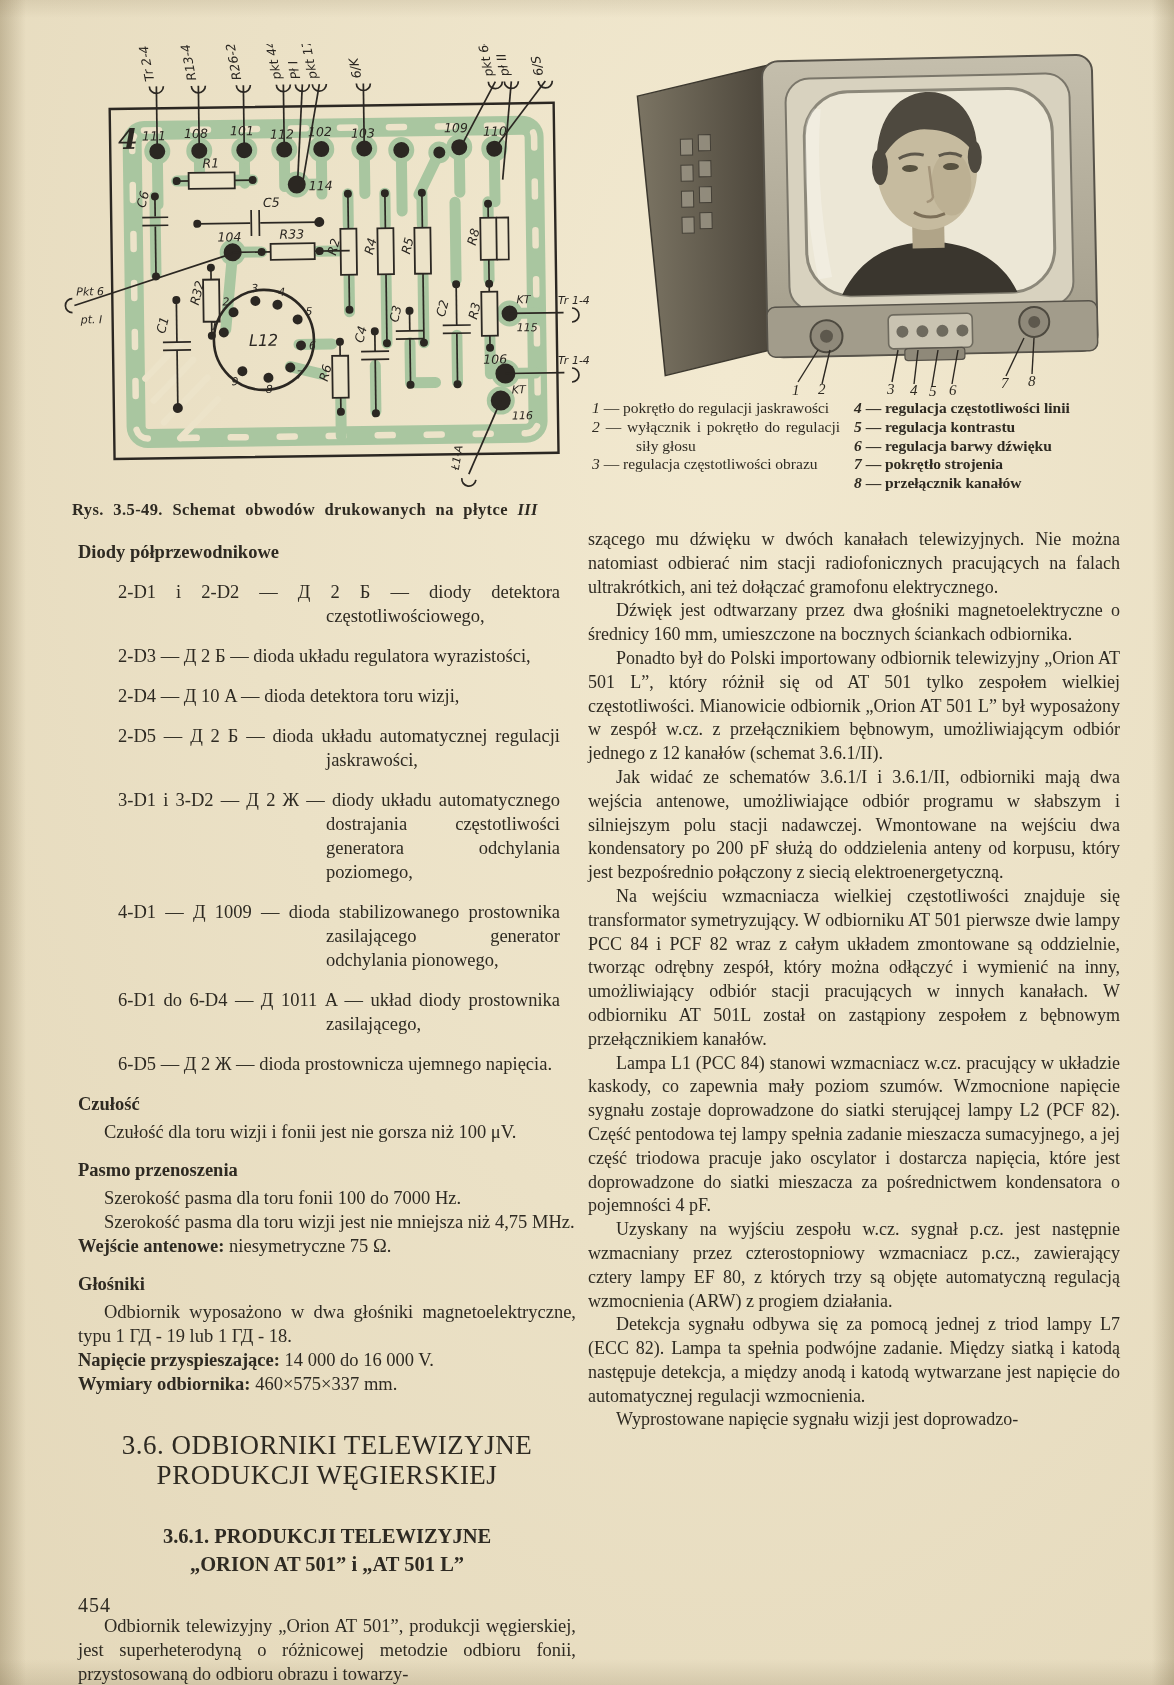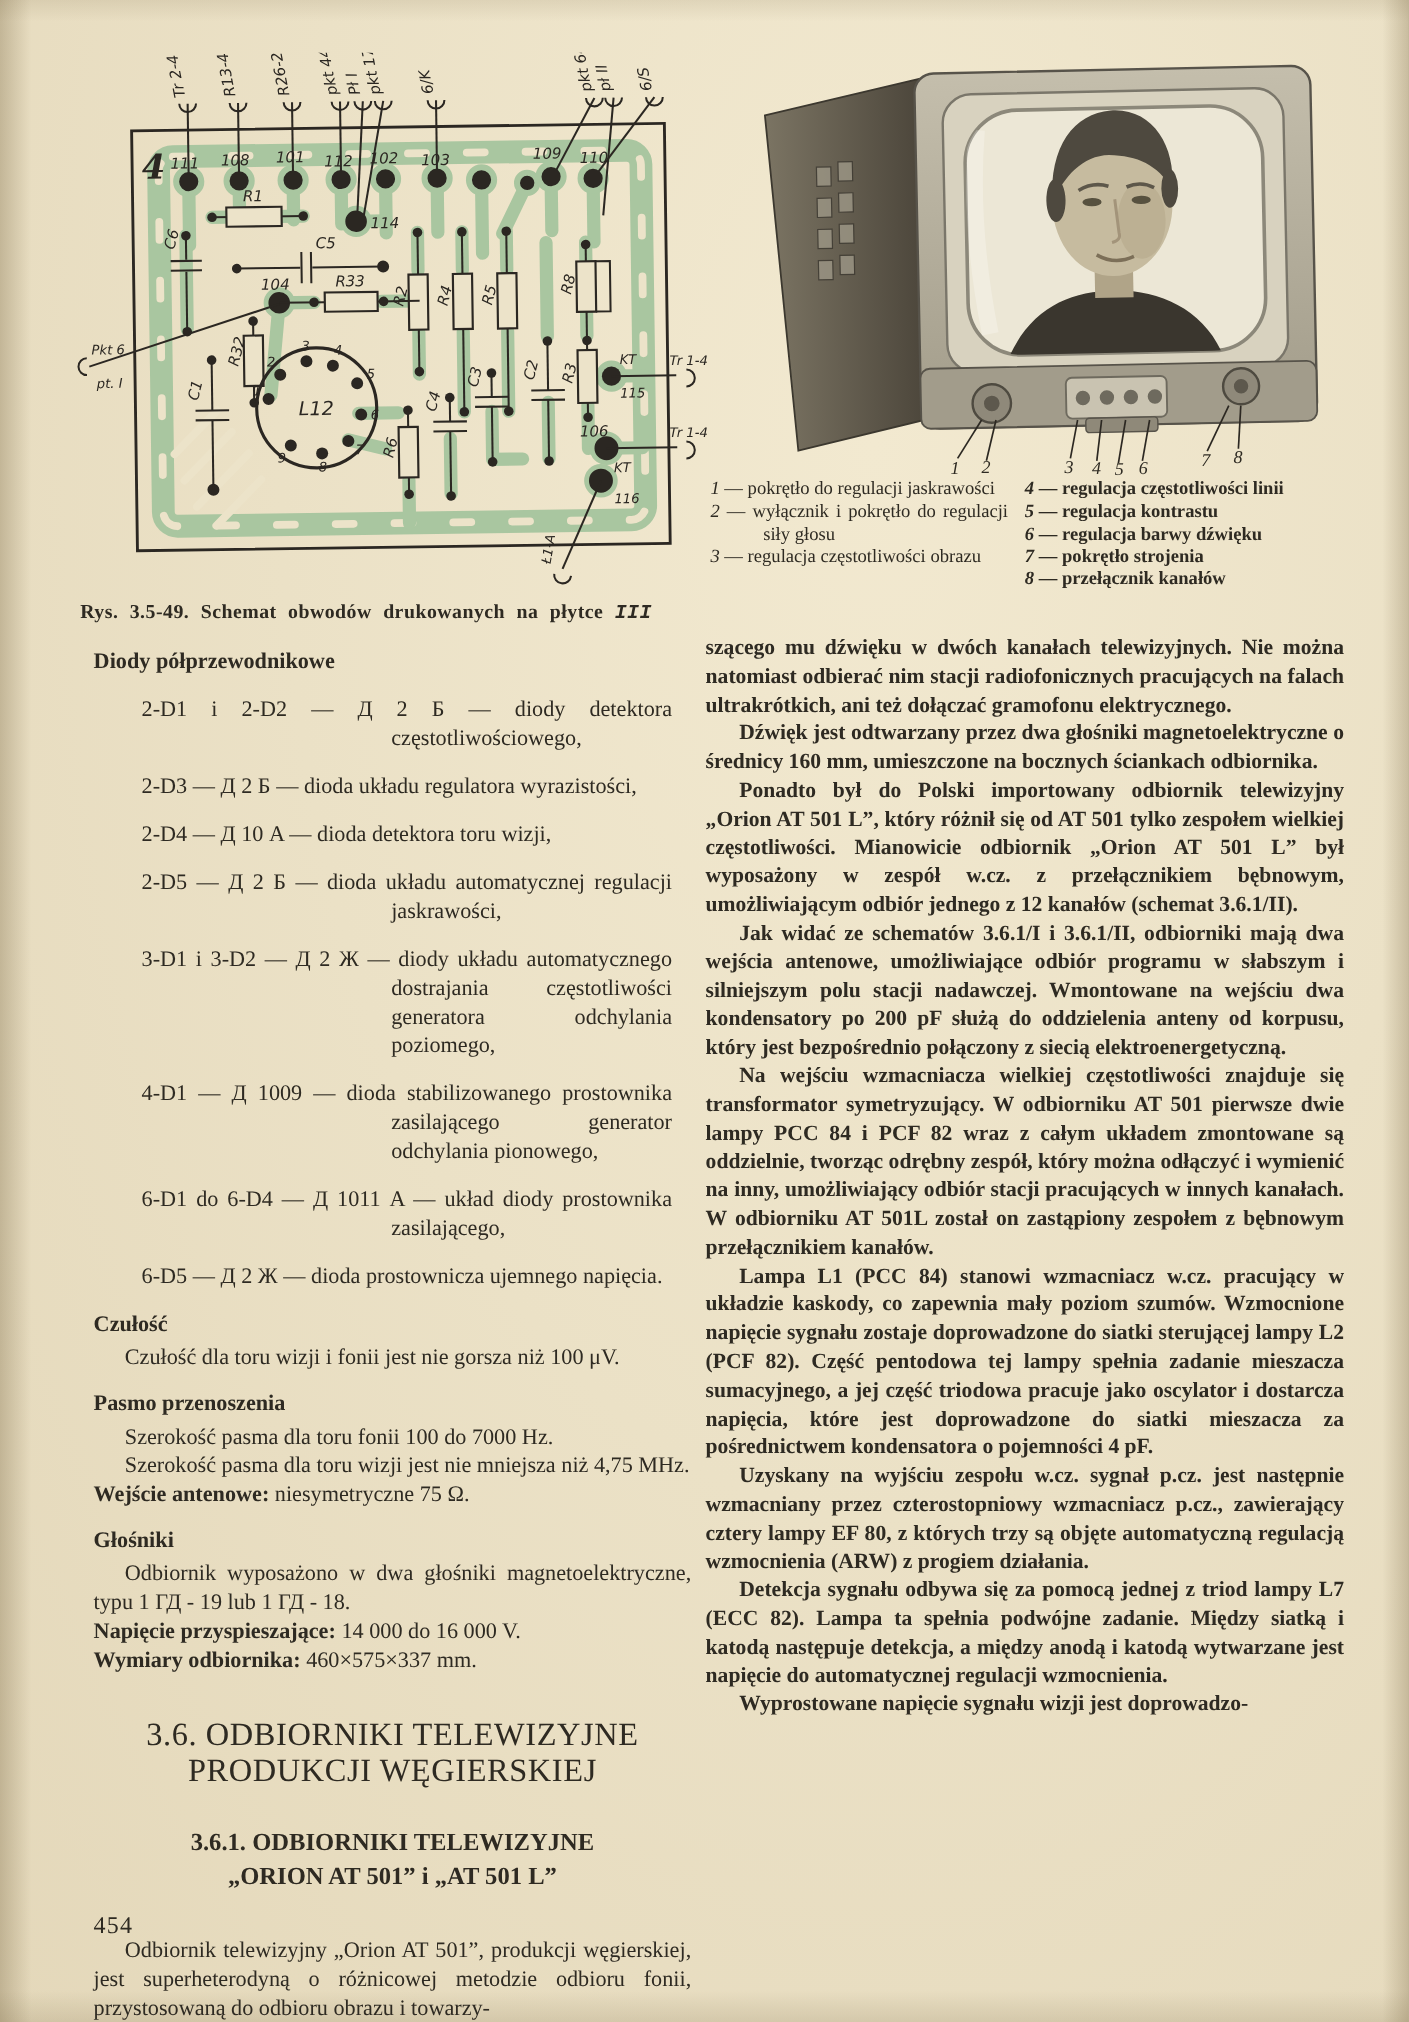--- a/index.html
+++ b/index.html
@@ -11,23 +11,23 @@
       linear-gradient(180deg, rgba(110,92,56,.12) 0, rgba(110,92,56,0) 18px),
       linear-gradient(0deg, rgba(110,92,56,.16) 0, rgba(110,92,56,0) 26px),
       radial-gradient(ellipse at 62% 22%, #f2e9d0 0%, #ebe1c6 48%, #e4d8ba 100%);
     color:#2e2a22;
     font-family:"Liberation Serif","DejaVu Serif",serif;
   }
   .abs{position:absolute;}
   
   .fig-caption{left:62px;top:500px;width:486px;text-align:center;
     font-weight:bold;font-size:16.5px;letter-spacing:.4px;word-spacing:5px;}
-  .fig-caption .plate{font-style:italic;font-weight:bold;font-family:Liberation Mono, monospace;}
+  .fig-caption .plate{font-style:italic;font-weight:bold;}
   .leftcol{left:78px;top:540px;width:498px;font-size:18.5px;line-height:24px;}
-  .rightcol{left:588px;top:528px;width:532px;font-size:18px;line-height:23.8px;text-align:justify;font-weight:bold;}
+  .rightcol{left:588px;top:528px;width:532px;font-size:18px;line-height:23.8px;text-align:justify;}
   .rightcol p{margin:0;text-indent:28px;}
   .rightcol p.first{text-indent:0;}
   .bh{font-weight:bold;font-size:18.5px;margin:14px 0 4px 0;}
   .bh.first{margin-top:0;}
   .diode{margin:16px;padding-left:232px;text-indent:-208px;text-align:justify;}
   .body{margin:0;text-align:justify;}
   .ind{text-indent:26px;}
   .mt{margin-top:0;}
   .sech{margin-top:34px;text-align:center;font-weight:normal;font-size:27px;line-height:30px;letter-spacing:.5px;}
   .subh{margin-top:32px;text-align:center;font-weight:bold;font-size:20.5px;line-height:28px;}
@@ -421,21 +421,21 @@
     <p class="body ind">Odbiornik wyposażono w dwa głośniki magnetoelektryczne, typu 1 ГД - 19 lub 1 ГД - 18.</p>
 
     <p class="body mt"><b>Napięcie przyspieszające:</b> <span>14 000 do 16 000 V.</span></p>
     <p class="body mt"><b>Wymiary odbiornika:</b> <span>460×575×337 mm.</span></p>
 
     <div class="sech">
       <div>3.6. ODBIORNIKI TELEWIZYJNE</div>
       <div>PRODUKCJI WĘGIERSKIEJ</div>
     </div>
     <div class="subh">
-      <div>3.6.1. ODBIORNIKI TELEWIZYJNE</div>
+      <div>3.6.1. PRODUKCJI TELEWIZYJNE</div>
       <div>„ORION AT 501” i „AT 501 L”</div>
     </div>
     <p class="body ind openp">Odbiornik telewizyjny „Orion AT 501”, produkcji węgierskiej, jest superheterodyną o różnicowej metodzie odbioru fonii, przystosowaną do odbioru obrazu i towarzy-</p>
   </div>
 
   <div class="abs rightcol">
     <p class="first">szącego mu dźwięku w dwóch kanałach telewizyjnych. Nie można natomiast odbierać nim stacji radiofonicznych pracujących na falach ultrakrótkich, ani też dołączać gramofonu elektrycznego.</p>
     <p>Dźwięk jest odtwarzany przez dwa głośniki magnetoelektryczne o średnicy 160 mm, umieszczone na bocznych ściankach odbiornika.</p>
     <p>Ponadto był do Polski importowany odbiornik telewizyjny „Orion AT 501 L”, który różnił się od AT 501 tylko zespołem wielkiej częstotliwości. Mianowicie odbiornik „Orion AT 501 L” był wyposażony w zespół w.cz. z przełącznikiem bębnowym, umożliwiającym odbiór jednego z 12 kanałów (schemat 3.6.1/II).</p>
     <p>Jak widać ze schematów 3.6.1/I i 3.6.1/II, odbiorniki mają dwa wejścia antenowe, umożliwiające odbiór programu w słabszym i silniejszym polu stacji nadawczej. Wmontowane na wejściu dwa kondensatory po 200 pF służą do oddzielenia anteny od korpusu, który jest bezpośrednio połączony z siecią elektroenergetyczną.</p>

